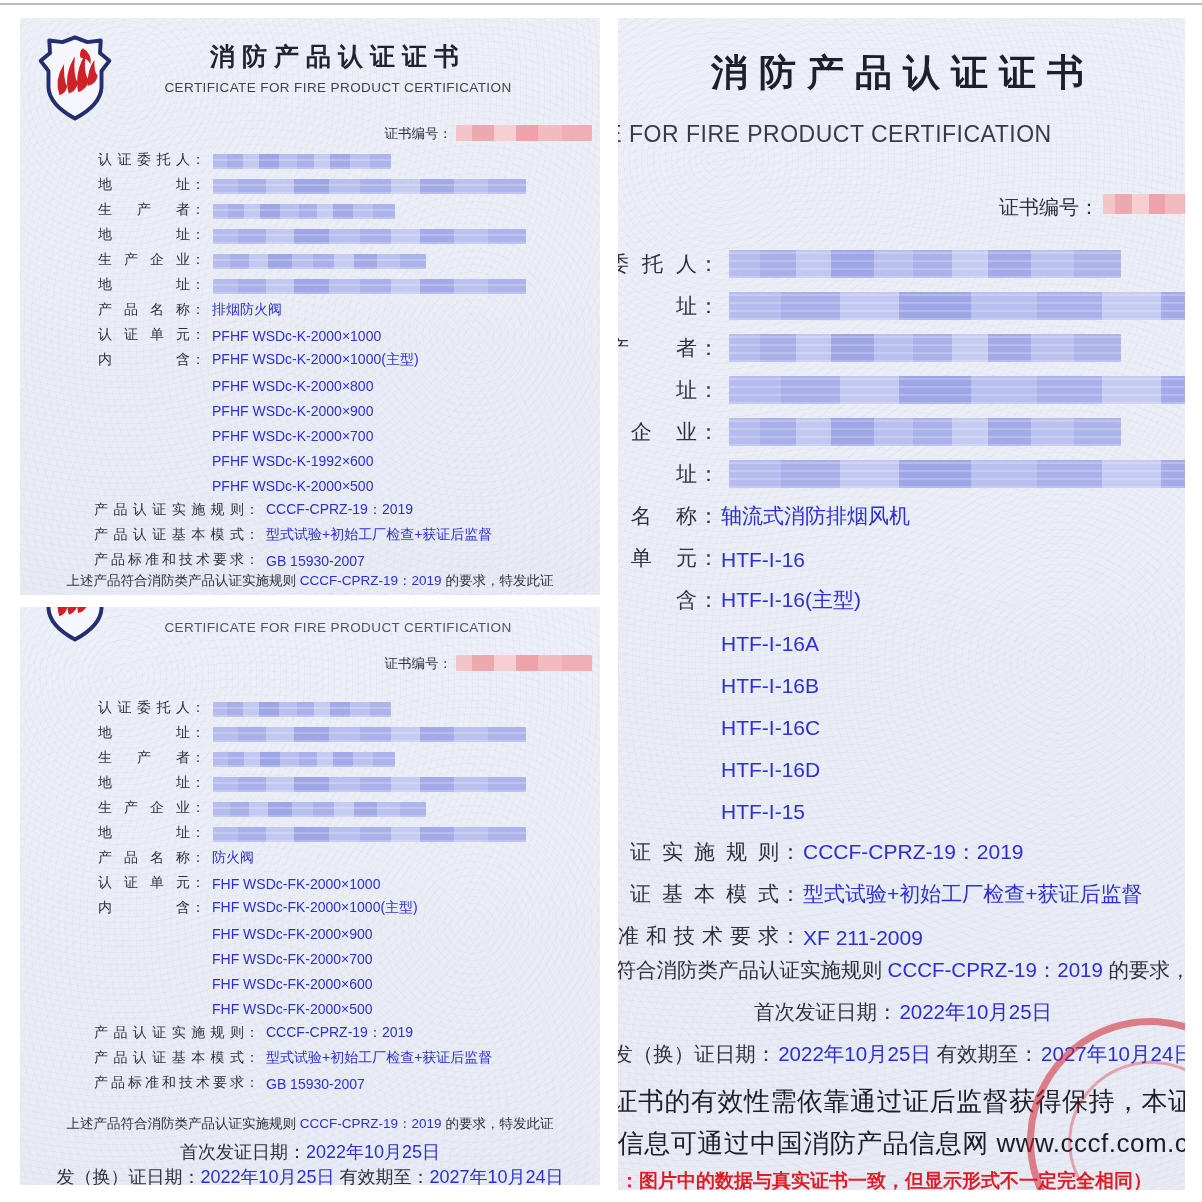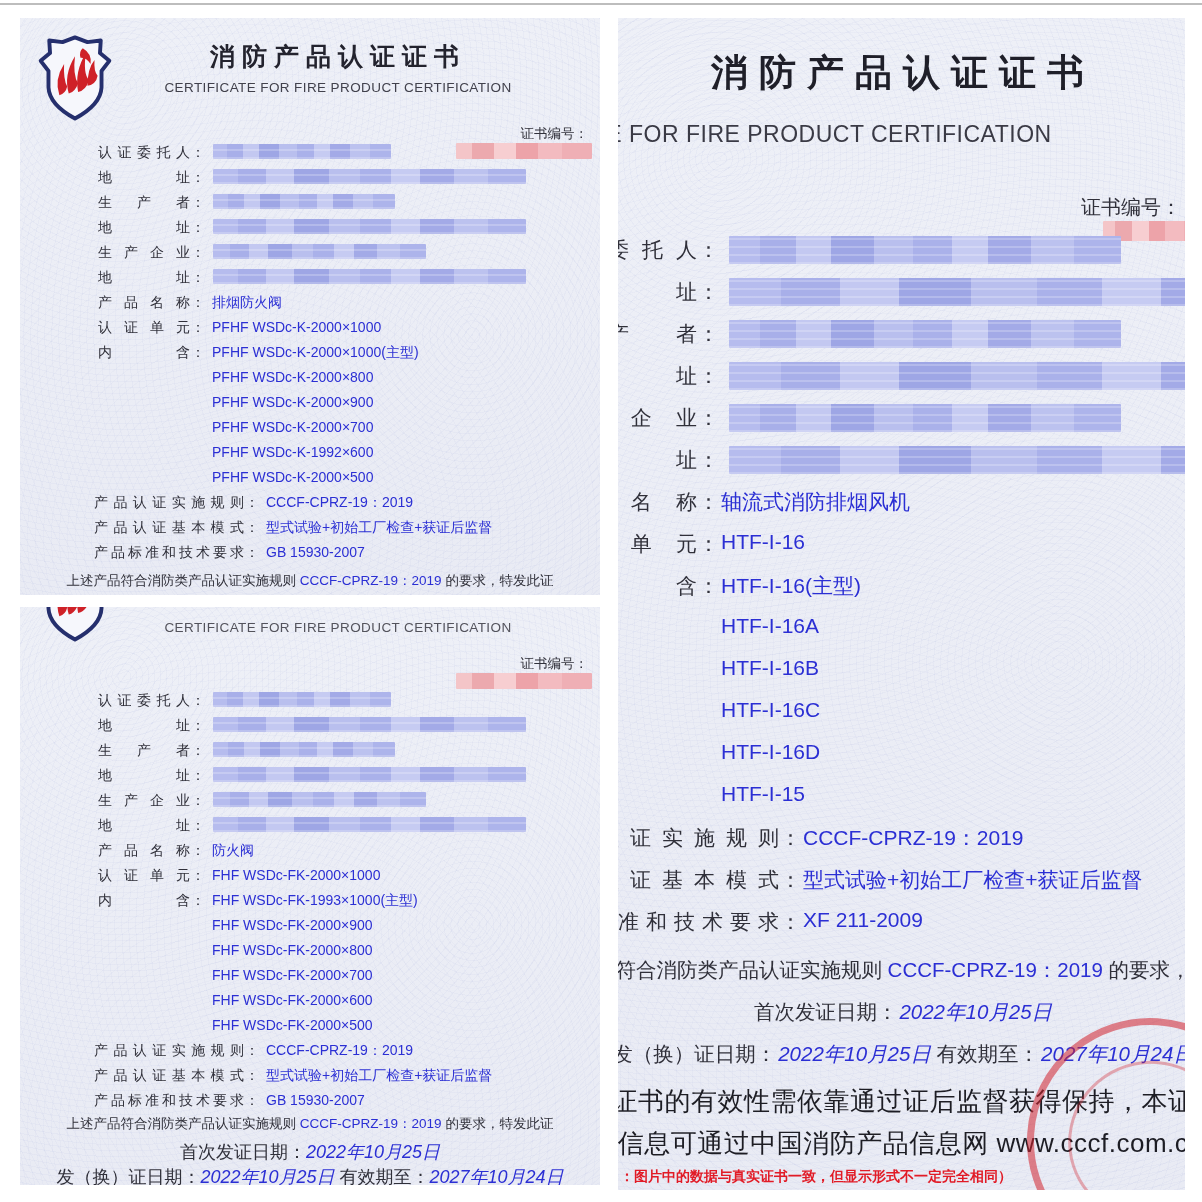--- a/index.html
+++ b/index.html
@@ -27,36 +27,36 @@
   .hdr{position:absolute;left:0;right:0;text-align:center;}
   #cert1 .hdr{top:22px;padding-left:56px;}
   .cn-title{font-size:25px;letter-spacing:7px;color:#23232e;font-weight:600;}
   .en-sub{margin-top:7px;font-size:13.5px;letter-spacing:.4px;color:#41414c;}
   #cert2 .en-sub{position:absolute;top:6px;left:0;right:0;text-align:center;padding-left:56px;color:#53535c;}
 
   .logo{position:absolute;left:16px;top:16px;}
   #cert2 .logo{top:-52px;}
 
   
-  .certno{position:absolute;left:0;right:0;display:flex;justify-content:flex-end;align-items:flex-end;padding-right:8px;flex-direction:column;}
+  .certno{position:absolute;left:0;right:0;display:flex;justify-content:flex-end;align-items:flex-start;padding-right:8px;}
   #cert1 .certno{top:107px;}
   #cert2 .certno{top:48px;}
   .certno .lab{font-size:13.5px;color:#30303a;margin-right:4px;}
   .redact-red{height:16px;width:136px;border-radius:1px;
     background:linear-gradient(90deg,#f4c5c8 0 12%,#eca9ae 12% 28%,#f7ced1 28% 44%,#eda3a9 44% 60%,#f3bbc0 60% 78%,#efafb5 78% 100%);}
   #cert3 .certno{top:176px;padding-right:0;}
   #cert3 .certno .lab{font-size:20px;}
   #cert3 .redact-red{height:20px;width:104px;margin-right:-22px;}
 
   
   .rows{position:absolute;left:0;right:0;}
   #cert1 .rows{top:126px;}
   #cert2 .rows{top:85px;}
   #cert3 .rows{top:218px;}
-  .row{display:flex;align-items:flex-start;height:25px;padding-left:78px;font-size:14px;white-space:nowrap;}
+  .row{display:flex;align-items:flex-end;height:25px;padding-left:78px;font-size:14px;white-space:nowrap;}
   .row.wide{padding-left:74px;}
   .lbl{display:inline-block;width:92px;text-align:justify;text-align-last:justify;color:#30303a;flex:none;}
   .row.wide .lbl{width:150px;}
   .colon{color:#30303a;margin-left:1px;flex:none;}
   .val{color:#2b2fd4;margin-left:7px;}
   .redact{height:15px;margin-left:8px;border-radius:1px;flex:none;
     background:
       repeating-linear-gradient(0deg, rgba(255,255,255,.22) 0 2px, transparent 2px 8px),
       linear-gradient(90deg,#b6bcee 0 8%,#a8afe9 8% 17%,#c3c8f1 17% 26%,#9ea6e5 26% 37%,#b9bfee 37% 47%,#aab1ea 47% 57%,#c6cbf2 57% 66%,#a3aae7 66% 77%,#bcc2ef 77% 88%,#adb4eb 88% 100%);}
 
@@ -66,36 +66,36 @@
   #cert3 .row.wide .lbl{width:245px;margin-left:-84px;}
   #cert3 .val{margin-left:2px;}
   #cert3 .redact{height:28px;margin-left:10px;}
 
   
   .footline{position:absolute;left:0;right:0;text-align:center;font-size:13.5px;color:#30303a;white-space:nowrap;}
   .footline .code{color:#2b2fd4;}
   #cert1 .footline{top:554px;}
   #cert2 .footline{top:508px;}
   .dateline{position:absolute;left:0;right:0;text-align:center;font-size:18px;color:#30303a;white-space:nowrap;}
-  .dateline .val{margin-left:0;font-style:italic;}
+  .dateline .val{margin-left:0;}
   #cert2 .date1{top:533px;}
   #cert2 .date2{top:558px;}
 
   
   .cline{position:absolute;margin-left:-150px;width:870px;text-align:center;white-space:nowrap;}
   #cert3 .cn-title{position:absolute;top:30px;font-size:37px;letter-spacing:11px;color:#1f1f29;}
   #cert3 .en-sub{position:absolute;top:96px;margin-left:-150px;width:930px;font-size:23px;letter-spacing:.5px;color:#3a3a45;}
   #cert3 .footline{top:938px;font-size:20.5px;}
   #cert3 .dateline{font-size:20.5px;}
   #cert3 .date1{top:980px;}
   #cert3 .date2{top:1022px;}
   .notice{position:absolute;font-size:26px;color:#1d1d24;letter-spacing:.5px;}
   #cert3 .notice1{top:1066px;}
   #cert3 .notice2{top:1108px;}
-  .rednote{position:absolute;left:2px;top:1150px;font-size:14px;font-weight:bold;color:#e11b26;white-space:nowrap;}
+  .rednote{position:absolute;left:2px;top:1150px;font-size:19px;font-weight:bold;color:#e11b26;white-space:nowrap;}
 
   
   .stamp{position:absolute;right:-88px;bottom:-74px;width:232px;height:232px;border-radius:50%;
     border:7px solid rgba(210,35,45,.55);transform:rotate(-18deg);}
   .stamp::after{content:"";position:absolute;left:34px;top:36px;right:34px;bottom:36px;
     border-radius:50%;border:3px solid rgba(210,35,45,.35);}
 </style>
 </head>
 <body>
 
@@ -265,31 +265,26 @@
         <span class="val">防火阀</span>
       </div>
       <div class="row">
         <span class="lbl">认证单元</span>
         <span class="colon">：</span>
         <span class="val">FHF WSDc-FK-2000×1000</span>
       </div>
       <div class="row">
         <span class="lbl">内含</span>
         <span class="colon">：</span>
-        <span class="val">FHF WSDc-FK-1993×1000(主型)</span>
+        <span class="val">FHF WSDc-FK-2000×1000(主型)</span>
       </div>
       <div class="row">
         <span class="lbl"></span>
         <span class="colon" style="visibility: hidden;">：</span>
         <span class="val">FHF WSDc-FK-2000×900</span>
-      </div>
-      <div class="row">
-        <span class="lbl"></span>
-        <span class="colon" style="visibility: hidden;">：</span>
-        <span class="val">FHF WSDc-FK-2000×800</span>
       </div>
       <div class="row">
         <span class="lbl"></span>
         <span class="colon" style="visibility: hidden;">：</span>
         <span class="val">FHF WSDc-FK-2000×700</span>
       </div>
       <div class="row">
         <span class="lbl"></span>
         <span class="colon" style="visibility: hidden;">：</span>
         <span class="val">FHF WSDc-FK-2000×600</span>

